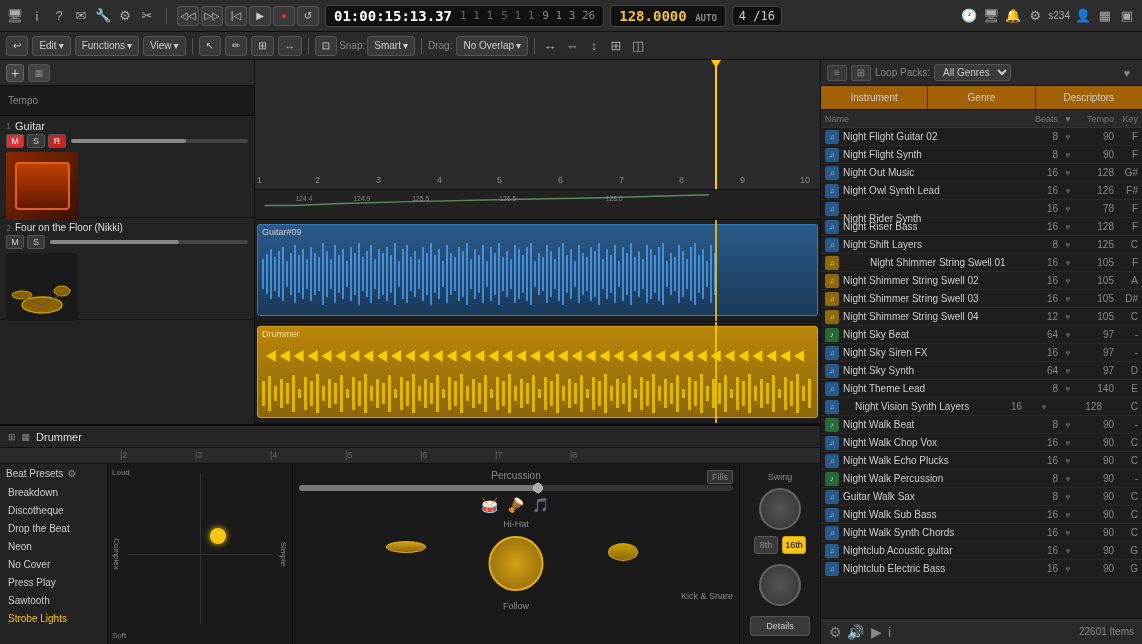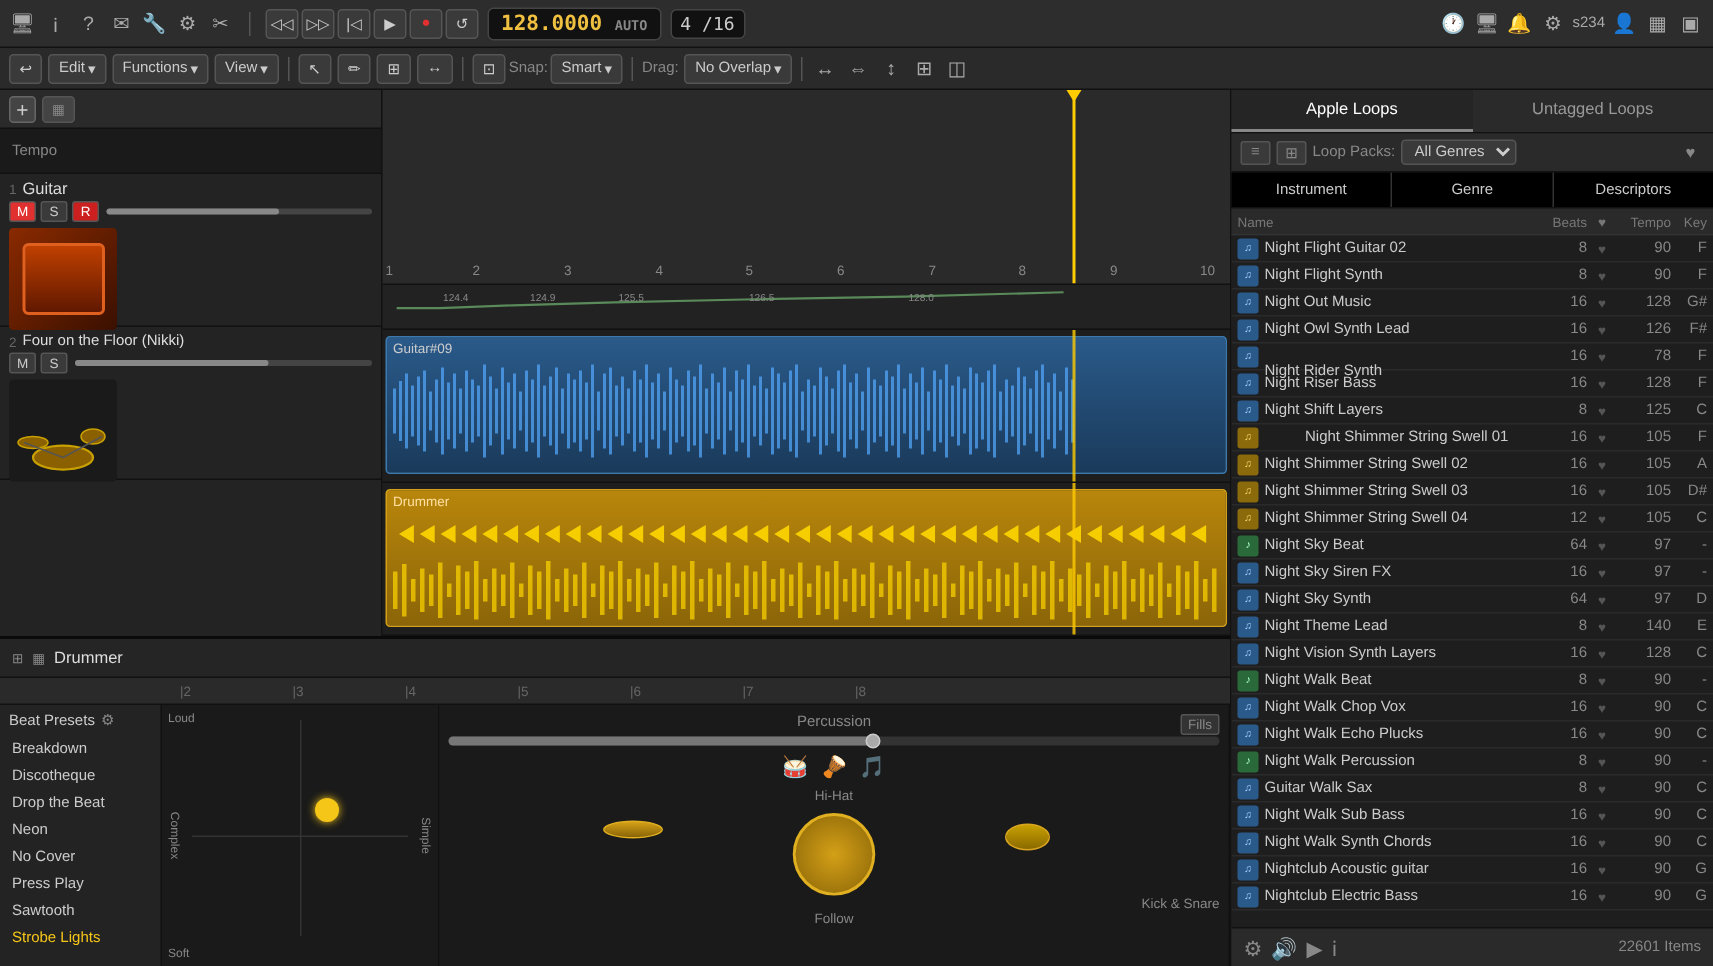--- a/index.html
+++ b/index.html
@@ -49,20 +49,26 @@
     <span class="tb-icon">✂</span>
   </div>
   <div style="width:1px;height:16px;background:#555;margin:0 4px;"></div>
   <div class="transport-controls">
     <div class="tc-btn">◁◁</div>
     <div class="tc-btn">▷▷</div>
     <div class="tc-btn">|◁</div>
     <div class="tc-btn">▶</div>
     <div class="tc-btn record">●</div>
     <div class="tc-btn">↺</div>
+  </div>
+  <div class="time-display">
+    <span class="time-main">01:00:15:13.37</span>
+    <span style="color:#666;font-size:11px;">1  1  1</span>
+    <span style="color:#666;font-size:11px;">5  1  1</span>
+    <span style="color:#888;font-size:11px;">9  1  3  26</span>
   </div>
   <div class="bpm-display">
     <span>128.0000</span>
     <span class="bpm-auto">AUTO</span>
   </div>
   <div class="ts-display">
     <span>4</span>
     <span>/16</span>
   </div>
   <div class="top-bar-right">
@@ -565,42 +571,53 @@
             <div style="width:55px;height:55px;background:radial-gradient(circle,#d4a017 0%,#8a6508 100%);border-radius:50%;border:2px solid #e0b020;position:absolute;bottom:0;left:50%;transform:translateX(-50%);"></div>
           </div>
 
           <div style="font-size:9px;color:#888;text-align:right;">Kick &amp; Snare</div>
 
           <div style="font-size:9px;color:#888;text-align:center;">
             <span>Follow</span>
           </div>
         </div>
 
+        <div style="width:80px;background:#1c1c1c;display:flex;flex-direction:column;align-items:center;padding:8px 6px;gap:6px;">
+
+          <div style="font-size:9px;color:#888;">Swing</div>
+
+          <div style="width:42px;height:42px;border-radius:50%;background:radial-gradient(circle,#555 0%,#333 100%);border:2px solid #666;cursor:pointer;"></div>
+
+          <div style="display:flex;gap:4px;">
+            <div style="width:24px;height:18px;background:#3a3a3a;border:1px solid #555;border-radius:3px;font-size:9px;color:#888;display:flex;align-items:center;justify-content:center;cursor:pointer;">8th</div>
+            <div style="width:24px;height:18px;background:#f5c518;border:1px solid #d4a000;border-radius:3px;font-size:9px;color:#000;display:flex;align-items:center;justify-content:center;cursor:pointer;">16th</div>
+          </div>
+
+          <div style="width:42px;height:42px;border-radius:50%;background:radial-gradient(circle,#555 0%,#333 100%);border:2px solid #666;cursor:pointer;margin-top:4px;"></div>
+
+          <div style="width:60px;height:20px;background:#3a3a3a;border:1px solid #555;border-radius:3px;font-size:9px;color:#ccc;display:flex;align-items:center;justify-content:center;cursor:pointer;margin-top:4px;">Details</div>
+        </div>
       </div>
     </div>
   </div>
 
   <div style="width:322px;background:#252525;border-left:1px solid #111;display:flex;flex-direction:column;flex-shrink:0;">
 
-    <div style="display:flex;border-bottom:1px solid #111;">
-      <div style="flex:1;height:28px;display:flex;align-items:center;justify-content:center;font-size:11px;color:#fff;cursor:pointer;background:#252525;border-bottom:2px solid #888;">Apple Loops</div>
-      <div style="flex:1;height:28px;display:flex;align-items:center;justify-content:center;font-size:11px;color:#999;cursor:pointer;background:#2a2a2a;border-bottom:2px solid transparent;">Untagged Loops</div>
-    </div>
 
     <div style="height:26px;display:flex;align-items:center;padding:0 6px;gap:4px;border-bottom:1px solid #111;background:#2a2a2a;">
       <div style="width:20px;height:16px;background:#3a3a3a;border:1px solid #555;border-radius:2px;display:flex;align-items:center;justify-content:center;font-size:10px;color:#888;">≡</div>
       <div style="width:20px;height:16px;background:#3a3a3a;border:1px solid #555;border-radius:2px;display:flex;align-items:center;justify-content:center;font-size:10px;color:#888;">⊞</div>
       <span style="font-size:10px;color:#888;">Loop Packs:</span>
       <select style="background:#3a3a3a;border:1px solid #555;border-radius:3px;color:#ccc;font-size:10px;padding:1px 4px;">
         <option>All Genres</option>
       </select>
       <div style="width:18px;height:18px;display:flex;align-items:center;justify-content:center;color:#888;cursor:pointer;margin-left:auto;">♥</div>
     </div>
 
-    <div style="height:24px;display:flex;align-items:stretch;border-bottom:1px solid #111;background:#000000;">
+    <div style="height:24px;display:flex;align-items:stretch;border-bottom:1px solid #111;background:#a16207;">
       <div style="flex:1;display:flex;align-items:center;justify-content:center;font-size:10px;color:#ccc;cursor:pointer;border-right:1px solid #333;">Instrument</div>
       <div style="flex:1;display:flex;align-items:center;justify-content:center;font-size:10px;color:#ccc;cursor:pointer;border-right:1px solid #333;">Genre</div>
       <div style="flex:1;display:flex;align-items:center;justify-content:center;font-size:10px;color:#ccc;cursor:pointer;">Descriptors</div>
     </div>
 
 
     <div style="height:18px;display:flex;align-items:center;padding:0 4px;gap:4px;background:#2a2a2a;border-bottom:1px solid #333;">
       <span style="flex:1;font-size:9px;color:#777;">Name</span>
       <span style="width:28px;font-size:9px;color:#777;text-align:right;">Beats</span>
       <span style="width:12px;font-size:9px;color:#777;text-align:center;">♥</span>
@@ -722,21 +739,21 @@
           <span style="width: 20px; font-size: 10px; color: rgb(136, 136, 136); text-align: right;">D</span>
         </div>
         <div style="height: 18px; display: flex; align-items: center; padding: 0px 4px; gap: 4px; border-bottom: 1px solid rgb(42, 42, 42); cursor: pointer;">
           <div style="width: 14px; height: 14px; border-radius: 2px; display: flex; align-items: center; justify-content: center; font-size: 7px; flex-shrink: 0; background: rgb(42, 90, 138); color: rgb(170, 212, 255);">♫</div>
           <span style="flex: 1 1 0%; font-size: 10px; color: rgb(204, 204, 204); overflow: hidden; white-space: nowrap;">Night Theme Lead</span>
           <span style="width: 28px; font-size: 10px; color: rgb(136, 136, 136); text-align: right;">8</span>
           <span style="width: 12px; font-size: 9px; color: rgb(85, 85, 85); text-align: center;">♥</span>
           <span style="width: 36px; font-size: 10px; color: rgb(136, 136, 136); text-align: right;">140</span>
           <span style="width: 20px; font-size: 10px; color: rgb(136, 136, 136); text-align: right;">E</span>
         </div>
-        <div style="height: 18px; display: flex; align-items: center; padding: 0px 4px; gap: 4px; border-bottom: 1px solid rgb(42, 42, 42); cursor: pointer;">
+        <div style="height: 18px; display: flex; align-items: center; padding: 0px 4px; gap: 16px; border-bottom: 1px solid rgb(42, 42, 42); cursor: pointer;">
           <div style="width: 14px; height: 14px; border-radius: 2px; display: flex; align-items: center; justify-content: center; font-size: 7px; flex-shrink: 0; background: rgb(42, 90, 138); color: rgb(170, 212, 255);">♫</div>
           <span style="flex: 1 1 0%; font-size: 10px; color: rgb(204, 204, 204); overflow: hidden; white-space: nowrap;">Night Vision Synth Layers</span>
           <span style="width: 28px; font-size: 10px; color: rgb(136, 136, 136); text-align: right;">16</span>
           <span style="width: 12px; font-size: 9px; color: rgb(85, 85, 85); text-align: center;">♥</span>
           <span style="width: 36px; font-size: 10px; color: rgb(136, 136, 136); text-align: right;">128</span>
           <span style="width: 20px; font-size: 10px; color: rgb(136, 136, 136); text-align: right;">C</span>
         </div>
         <div style="height: 18px; display: flex; align-items: center; padding: 0px 4px; gap: 4px; border-bottom: 1px solid rgb(42, 42, 42); cursor: pointer;">
           <div style="width: 14px; height: 14px; border-radius: 2px; display: flex; align-items: center; justify-content: center; font-size: 7px; flex-shrink: 0; background: rgb(42, 106, 58); color: rgb(170, 255, 204);">♪</div>
           <span style="flex: 1 1 0%; font-size: 10px; color: rgb(204, 204, 204); overflow: hidden; white-space: nowrap;">Night Walk Beat</span>

